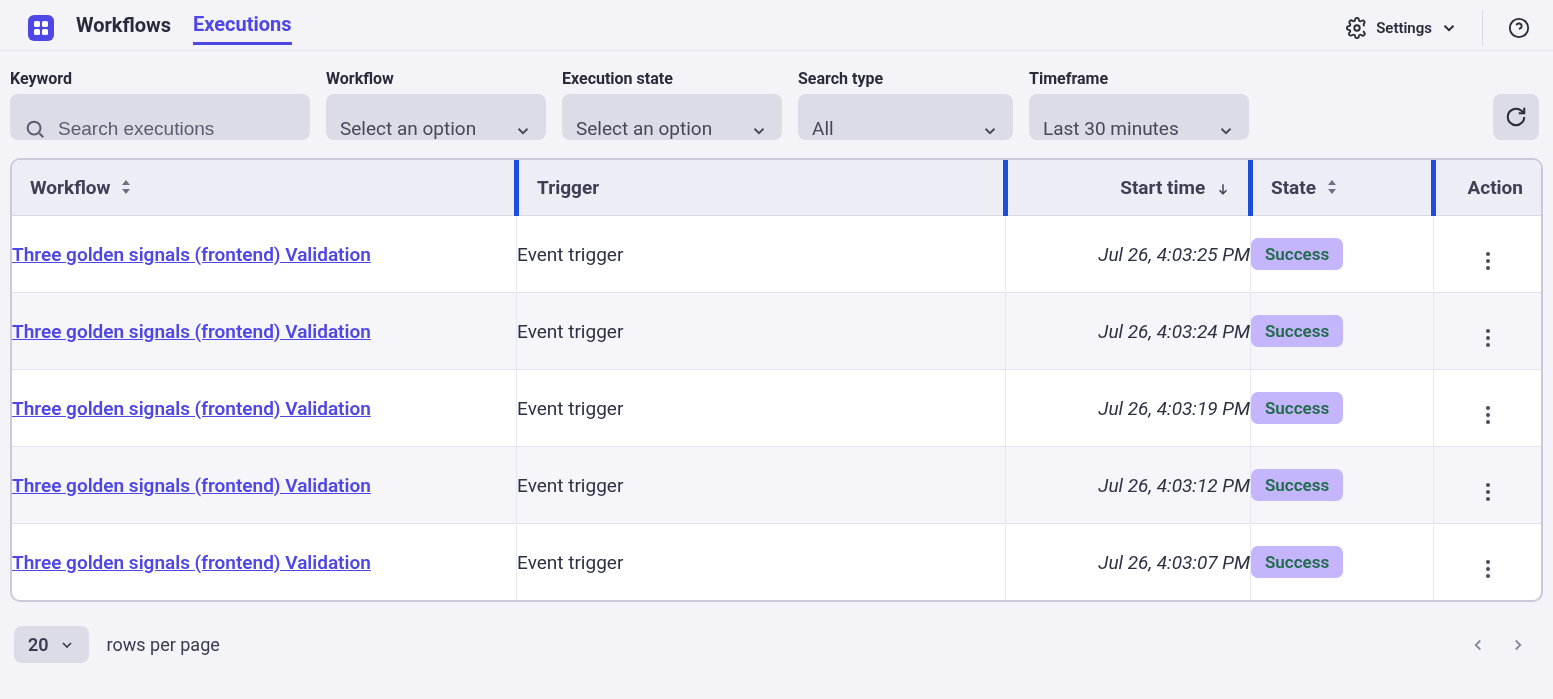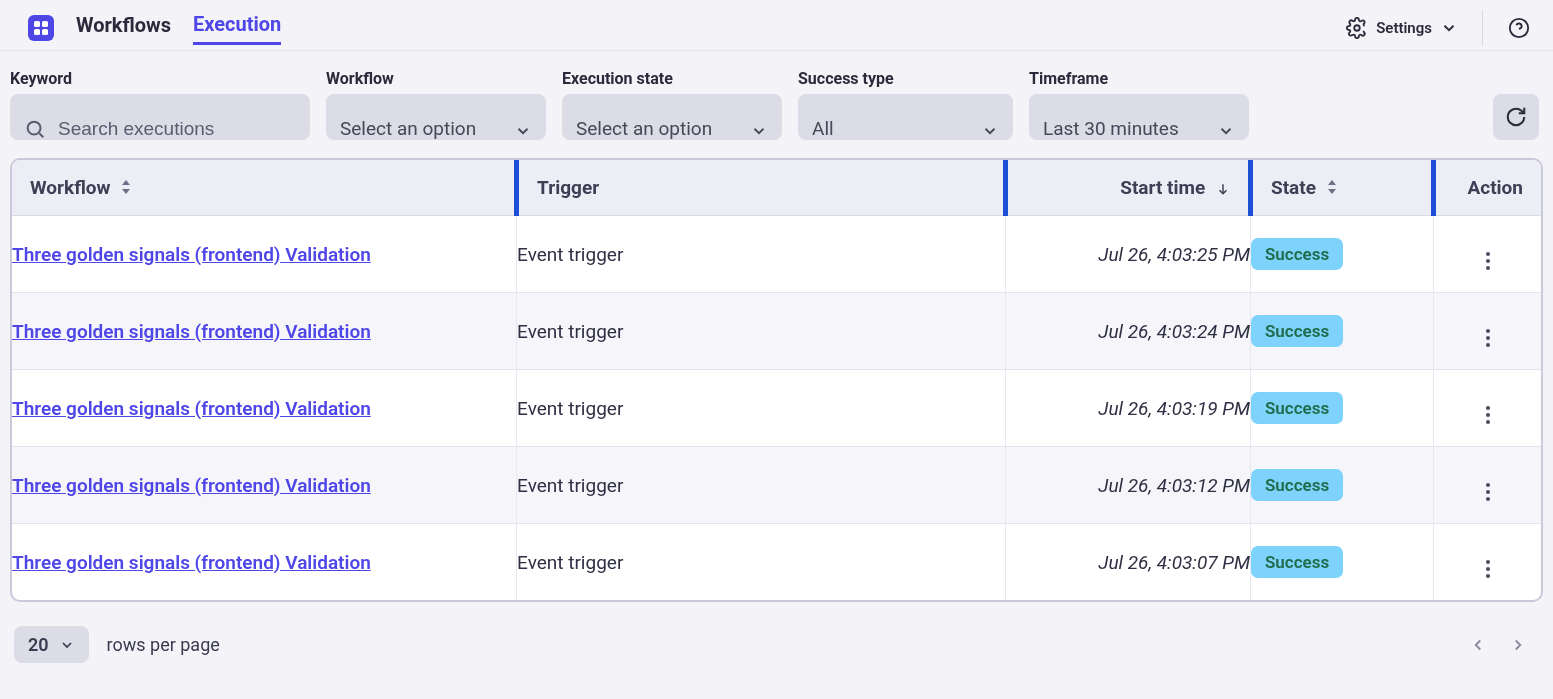--- a/index.html
+++ b/index.html
@@ -115,21 +115,21 @@
     font-size:19px;
     color:#303045;
     vertical-align:middle;
   }
   tbody td + td { border-left:1px solid #e8e8f0;}
   td.workflow a { color:#4f46e8; text-decoration:underline; font-weight:600;}
   td.start { text-align:right; color:#303045;font-style:italic;}
   td.state { }
   .badge-success {
     display:inline-block;
-    background:#7dd3fc;
+    background:#c4b5fd;
     color:#1f6b4a;
     font-weight:600;
     border-radius:7px;
     padding:6px 14px;
     font-size:17px;
   }
   td.action { text-align:center;}
   .kebab { cursor:pointer; display:inline-flex; flex-direction:column; gap:3px;}
   .kebab span{width:4px;height:4px;background:#4a4a5e;border-radius:50%;}
 
@@ -157,21 +157,21 @@
   <div class="topbar-left">
     <div class="app-icon">
       <svg width="16" height="16" viewBox="0 0 16 16">
           <rect x="1" y="1" width="6" height="6" rx="1.5" fill="#fff"></rect>
           <rect x="9" y="1" width="6" height="6" rx="1.5" fill="#fff"></rect>
           <rect x="1" y="9" width="6" height="6" rx="1.5" fill="#fff"></rect>
           <rect x="9" y="9" width="6" height="6" rx="1.5" fill="#fff"></rect>
         </svg>
     </div>
     <div class="nav-tab">Workflows</div>
-    <div class="nav-tab active">Execution</div>
+    <div class="nav-tab active">Executions</div>
   </div>
   <div class="topbar-right">
     <div class="settings-btn">
       <span>
         <svg width="22" height="22" viewBox="0 0 24 24" fill="none" stroke="#2a2a3a" stroke-width="2">
             <circle cx="12" cy="12" r="3"></circle>
             <path d="M19.4 15a1.7 1.7 0 0 0 .34 1.87l.06.06a2 2 0 1 1-2.83 2.83l-.06-.06A1.7 1.7 0 0 0 15 19.4a1.7 1.7 0 0 0-1 1.56V21a2 2 0 0 1-4 0v-.09A1.7 1.7 0 0 0 9 19.4a1.7 1.7 0 0 0-1.87.34l-.6.06a2 2 0 1 1-2.83-2.83l.06-.06A1.7 1.7 0 0 0 4.6 15a1.7 1.7 0 0 0-1.56-1H3a2 2 0 0 1 0-4h.09A1.7 1.7 0 0 0 4.6 9a1.7 1.7 0 0 0-.34-1.87l-.06-.06a2 2 0 1 1 2.83-2.83l.6.06A1.7 1.7 0 0 0 9 4.6a1.7 1.7 0 0 0 1-1.56V3a2 2 0 0 1 4 0v.09A1.7 1.7 0 0 0 15 4.6a1.7 1.7 0 0 0 1.87-.34l.06-.06a2 2 0 1 1 2.83 2.83l-.06.06A1.7 1.7 0 0 0 19.4 9c.14.34.22.7.22 1.07"></path>
           </svg>
       </span>
       <span>Settings</span>
@@ -226,21 +226,21 @@
       <span>Select an option</span>
       <span>
           <svg width="18" height="18" viewBox="0 0 24 24" fill="none" stroke="#474759" stroke-width="2.5">
             <polyline points="6 9 12 15 18 9"></polyline>
           </svg>
         </span>
     </div>
   </div>
 
   <div class="filter-group">
-    <div class="filter-label">Success type</div>
+    <div class="filter-label">Search type</div>
     <div class="pill select sm">
       <span>All</span>
       <span>
           <svg width="18" height="18" viewBox="0 0 24 24" fill="none" stroke="#474759" stroke-width="2.5">
             <polyline points="6 9 12 15 18 9"></polyline>
           </svg>
         </span>
     </div>
   </div>
 

